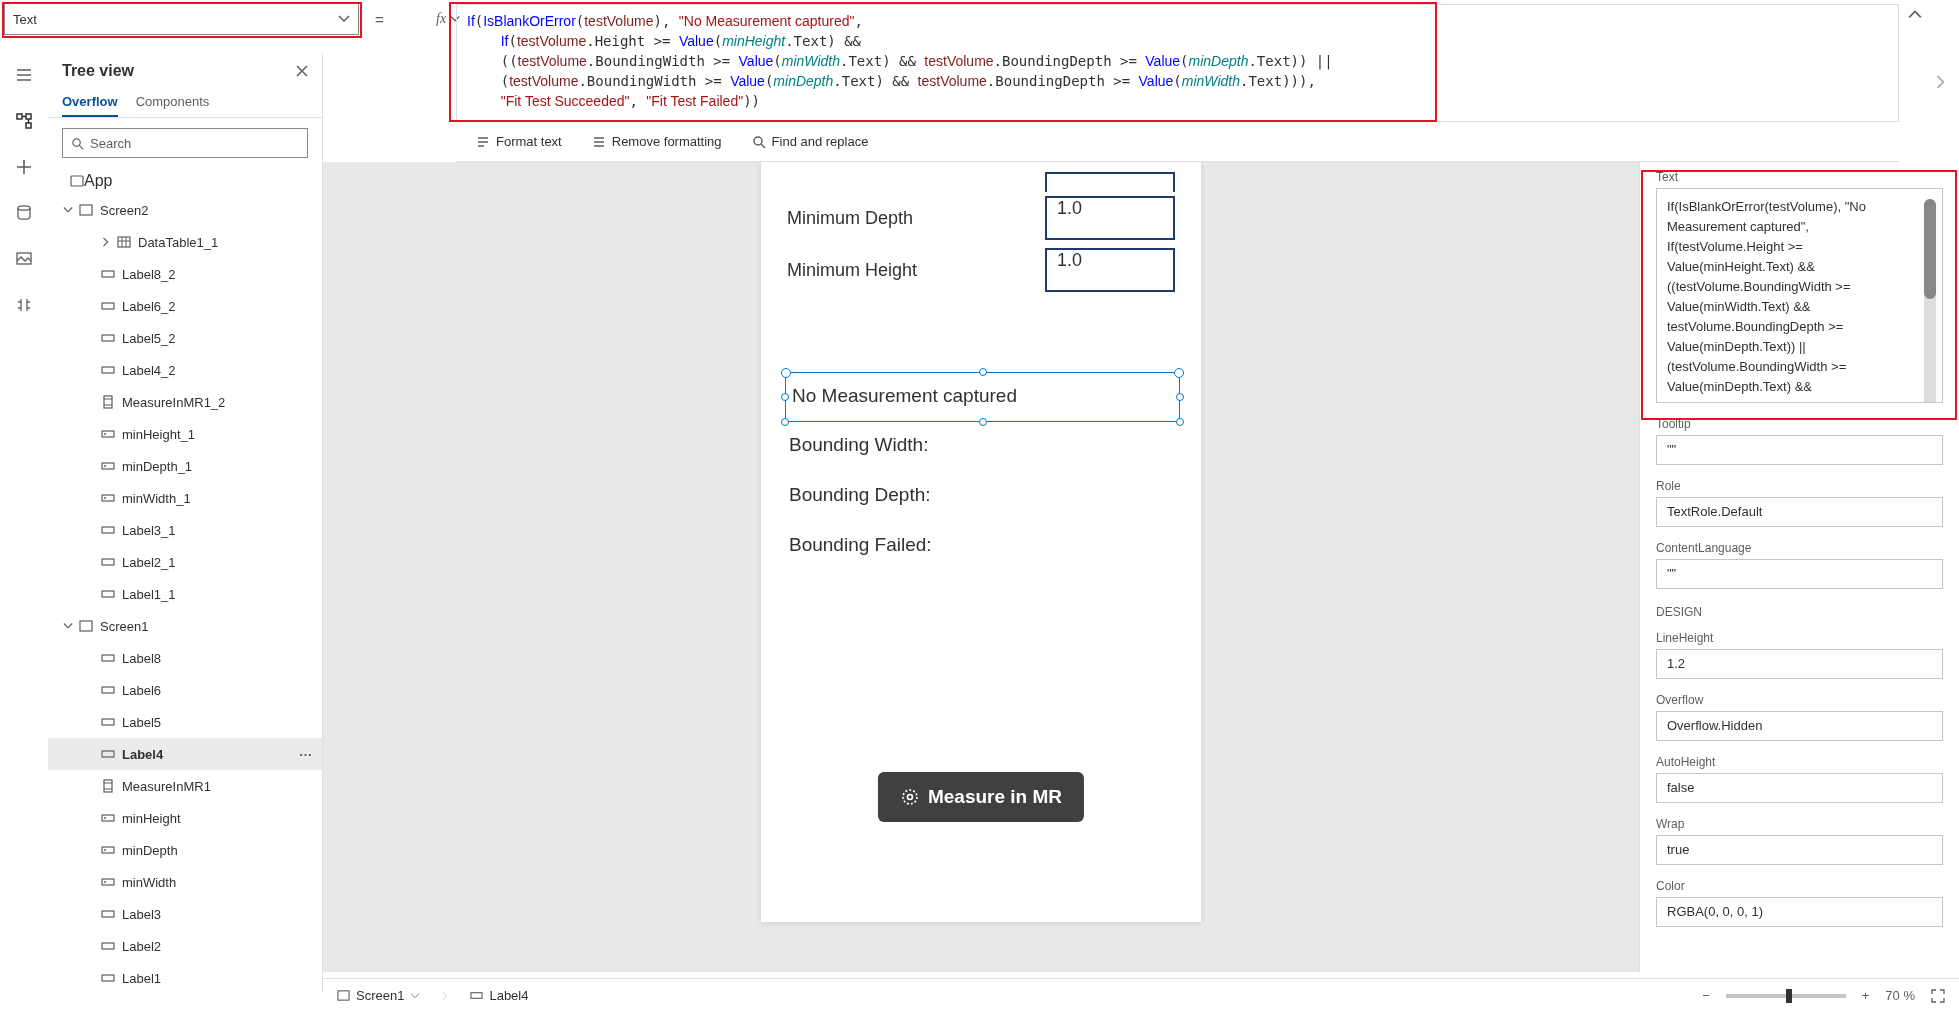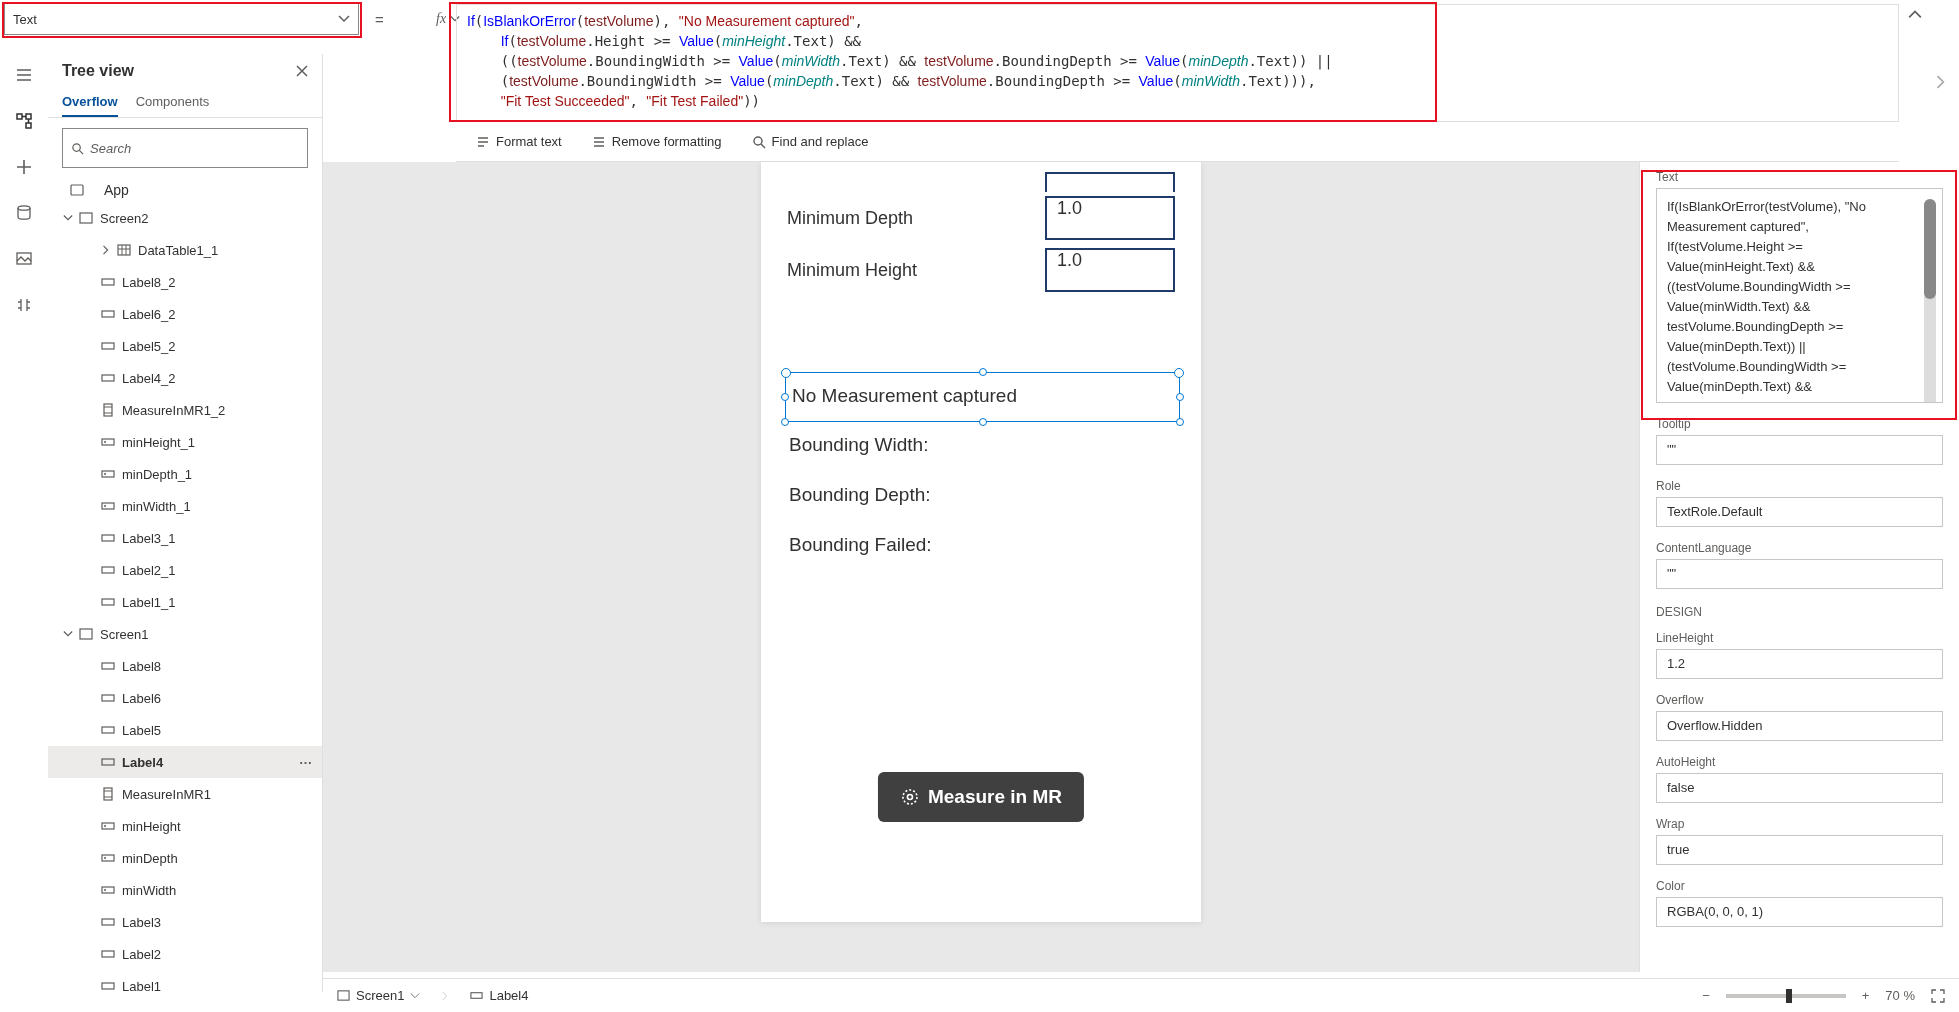--- a/index.html
+++ b/index.html
@@ -33,22 +33,22 @@
   .left-rail { position:absolute; top:54px; left:0; width:48px; height:938px; background:#fff; display:flex; flex-direction:column; align-items:center; gap:28px; padding-top:12px; }
   .left-rail .rail-ic { width:18px; height:18px; color:#605e5c; display:flex; align-items:center; justify-content:center; }
 
   
   .tree-panel { position:absolute; top:54px; left:48px; width:275px; height:938px; border-right:1px solid #e1dfdd; background:#fff; }
   .tree-head { display:flex; align-items:center; justify-content:space-between; padding:8px 14px 0 14px; }
   .tree-head h3 { font-size:16px; font-weight:600; }
   .tree-tabs { display:flex; gap:18px; padding:8px 14px 0 14px; font-size:13px; border-bottom:1px solid #e1dfdd; }
   .tree-tab { padding:6px 0; color:#605e5c; }
   .tree-tab.active { color:#08529A; border-bottom:2px solid #08529A; font-weight:600; }
-  .tree-search { margin:10px 14px; height:40px; border:1px solid #8a8886; display:flex; align-items:center; padding:0 8px; gap:6px; font-size:13px; color:#605e5c;font-style:italic; }
-  .tree-app { padding:4px 14px 4px 22px; display:flex; align-items:center; gap:20px; font-size:14px; }
+  .tree-search { margin:10px 14px; height:30px; border:1px solid #8a8886; display:flex; align-items:center; padding:0 8px; gap:6px; font-size:13px; color:#605e5c; }
+  .tree-app { padding:4px 14px 4px 22px; display:flex; align-items:center; gap:0; font-size:16px; }
   .tree-list { font-size:13px; }
   .tree-row { display:flex; align-items:center; height:32px; cursor:default; position:relative; }
   .tree-row.sel { background:#edebe9; font-weight:600; }
   .tree-row .exp { width:12px; display:inline-flex; justify-content:center; margin-right:4px; }
   .tree-row .ic { width:16px; height:16px; display:inline-flex; align-items:center; justify-content:center; margin-right:6px; color:#605e5c; }
   .tree-row .ellips { position:absolute; right:10px; color:#605e5c; }
 
   .pad-1 { padding-left:14px; }
   .pad-3 { padding-left:52px; }
 

